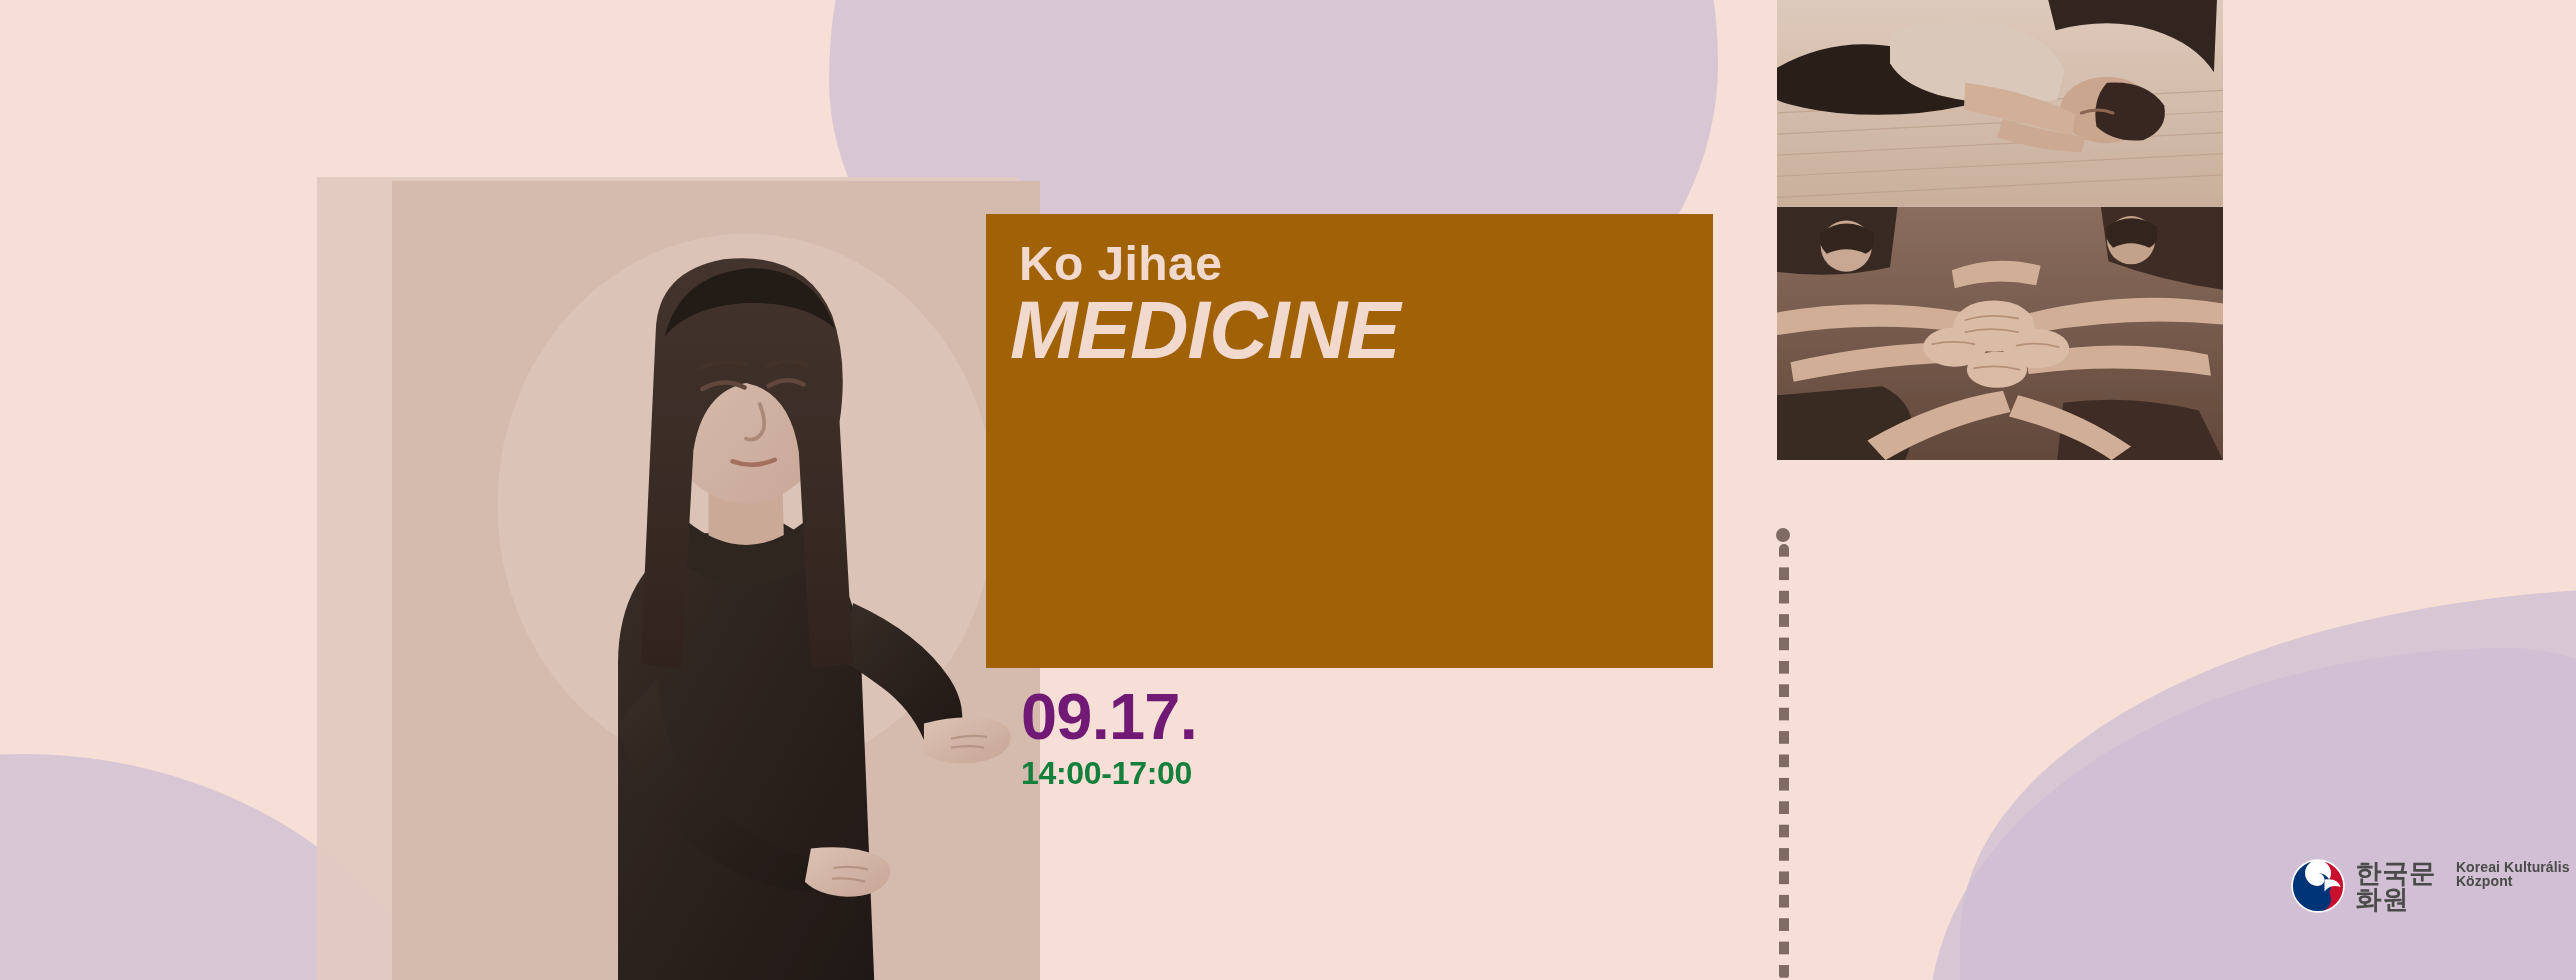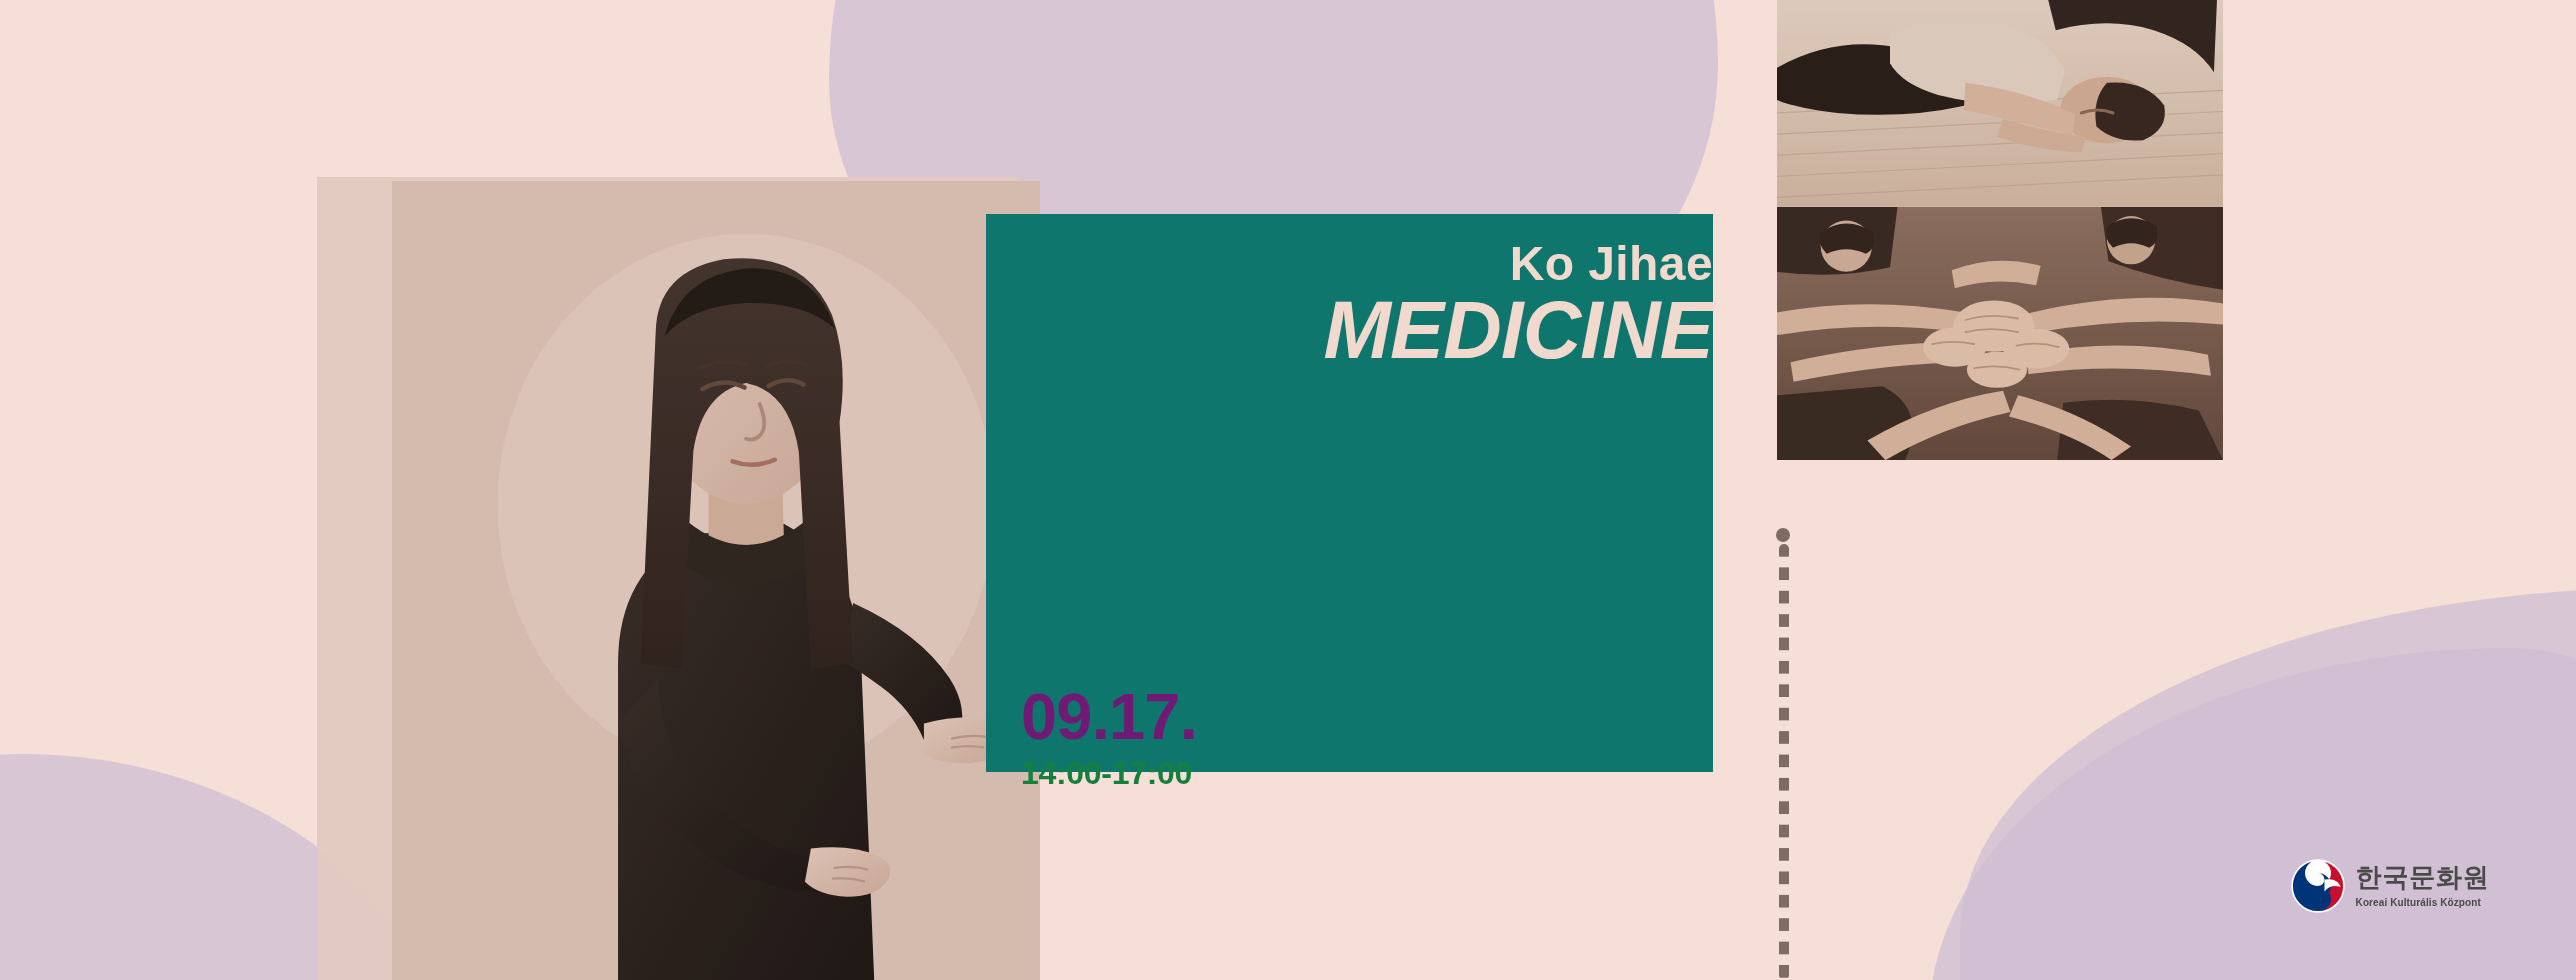--- a/index.html
+++ b/index.html
@@ -115,25 +115,24 @@
     border-radius: 50%;
     background: #7f6b64;
   }
 
   
   .title-box {
     position: absolute;
     left: 986px;
     top: 214px;
     width: 727px;
-    height: 558px;
-    background: #0f766e;
+    height: 454px;
+    background: #a16207;
     box-sizing: border-box;
     padding: 26px 0 0 24px;
-    text-align: right;
   }
   .presenter {
     color: #f2d9ce;
     font-size: 48px;
     font-weight: 700;
     letter-spacing: 0.4px;
     line-height: 1;
     margin: 0 0 4.5px 9px;
   }
   .headline {
@@ -175,31 +174,31 @@
   
   .logo {
     position: absolute;
     left: 2291px;
     top: 859px;
     display: flex;
     align-items: center;
     gap: 10.6px;
   }
   .logo-mark { width: 54px; height: 54px; flex: 0 0 54px; }
-  .logo-text { display: flex; flex-direction: column; gap: 8px; }
+  .logo-text { display: flex; flex-direction: row; gap: 8px; }
   .logo-ko {
     color: #4a4a4a;
     font-size: 26px;
     font-weight: 700;
     line-height: 1;
     letter-spacing: 0.8px;
   }
   .logo-hu {
     color: #4a4a4a;
-    font-size: 10px;
+    font-size: 14px;
     font-weight: 700;
     line-height: 1;
     letter-spacing: 0.1px;
   }
 </style>
 </head>
 <body>
 
 <div class="poster">
 

